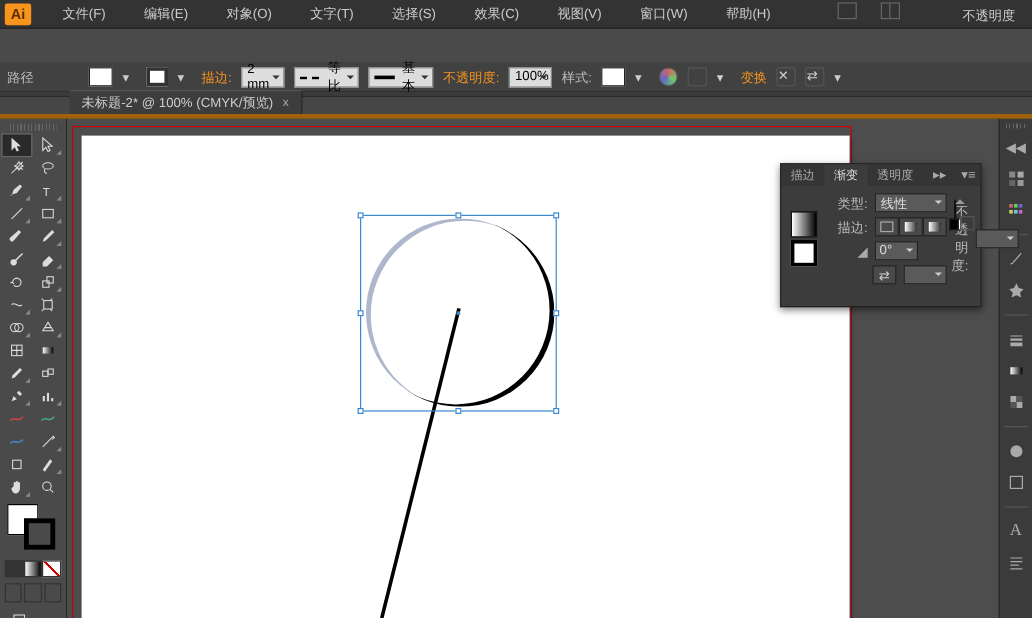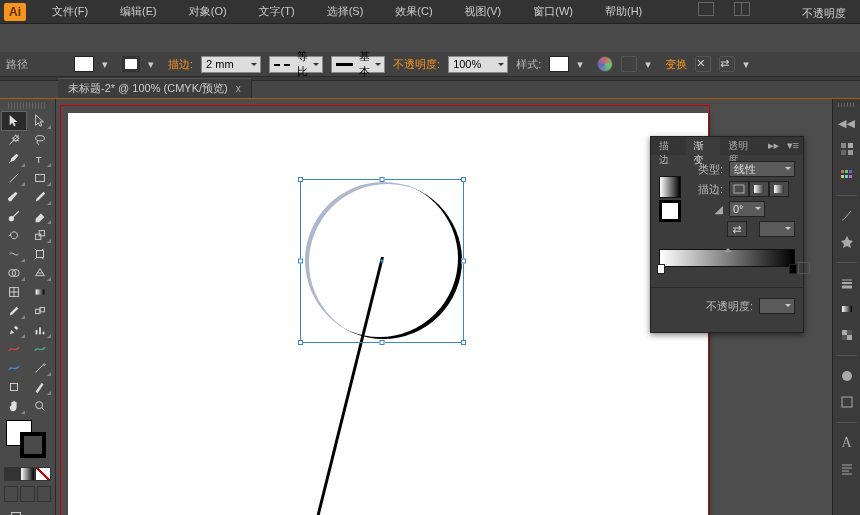--- a/index.html
+++ b/index.html
@@ -12,34 +12,34 @@
 .menu-item { padding:2px 6px; cursor:pointer; }
 .menu-icon { width:16px; height:14px; border:1px solid #666; position:relative; }
 .workspace-label { position:absolute; right:6px; top:4px; padding:2px 8px; color:#ccc; }
 
 
 .controlbar { height:25px; background:#414141; display:flex; align-items:center; padding:0 6px; border-bottom:1px solid #2a2a2a; gap:8px;margin-top:28px; }
 .ctrl-label { color:#bbb; }
 .swatch { width:20px; height:16px; border:1px solid #222; background:#fff; }
 .dropdown { height:17px; background:#ddd; border:1px solid #888; display:flex; align-items:center; color:#000; padding:0 14px 0 4px; position:relative; }
 .dropdown:after { content:""; position:absolute; right:3px; top:6px; border:3px solid transparent; border-top-color:#333; }
-.dropdown.sm { width:60px; }
+.dropdown.sm { width:36px; }
 .dropdown.md { width:54px; }
 .stroke-sample { width:70px; height:4px; }
 .stroke-dashed { background:repeating-linear-gradient(90deg,#000 0 6px,transparent 6px 10px); height:2px; margin-top:1px; }
 .stroke-solid { background:#000; height:3px; }
 .orange { color:#f7941e; }
 .tiny-icon { width:16px; height:16px; border:1px solid #555; border-radius:2px; }
 .dd-arrow { width:12px; height:12px; display:inline-block; }
 
 
 .underbar { height:4px; background:#3a3a3a; border-bottom:1px solid #2a2a2a; }
 
 
-.tabbar { height:18px; background:#464646; display:flex; align-items:flex-end; padding-left:58px; border-bottom:1px solid #a16207; }
+.tabbar { height:18px; background:#464646; display:flex; align-items:flex-end; padding-left:58px; border-bottom:4px solid #a16207; }
 .doc-tab { background:#3d3d3d; padding:2px 10px; font-size:10px; display:flex; align-items:center; gap:8px; border-top:1px solid #555; border-right:1px solid #2a2a2a; }
 .doc-tab .close { font-size:10px; color:#aaa; cursor:pointer; }
 
 
 .workspace { display:flex; height:443px; }
 
 
 .toolbox { width:56px; background:#4a4a4a; border-right:1px solid #2a2a2a; display:flex; flex-direction:column; gap:1px; padding:2px; }
 .tool-grip { height:6px; background:repeating-linear-gradient(90deg,#666 0 1px,transparent 1px 3px); margin:2px 6px; }
 .tool-row { display:flex; gap:2px; }
@@ -67,26 +67,26 @@
 .sel-center { position:absolute; width:3px; height:3px; background:#3a87cf; left:50%; top:50%; transform:translate(-50%,-50%); }
 
 
 .right-dock { width:28px; background:#3b3b3b; border-left:1px solid #222; display:flex; flex-direction:column; align-items:center; gap:6px; padding-top:4px; }
 .dock-grip { width:18px; height:4px; background:repeating-linear-gradient(90deg,#666 0 1px,transparent 1px 3px); }
 .dock-btn { width:20px; height:20px; display:flex; align-items:center; justify-content:center; color:#aaa; cursor:pointer; }
 .dock-btn svg { width:16px; height:16px; }
 .dock-sep { width:20px; height:1px; background:#555; margin:4px 0; }
 
 
-.gradient-panel { position:absolute; left:650px; top:136px; width:154px; background:#3c3c3c; border:1px solid #222; box-shadow:0 2px 6px rgba(0,0,0,.5); }
+.gradient-panel { position:absolute; left:650px; top:136px; width:168px; background:#3c3c3c; border:1px solid #222; box-shadow:0 2px 6px rgba(0,0,0,.5); }
 .panel-tabs { display:flex; background:#353535; height:18px; }
 .panel-tab { padding:2px 8px; font-size:10px; cursor:pointer; color:#aaa; }
 .panel-tab.active { background:#3c3c3c; color:#ddd; }
 .panel-menu { margin-left:auto; padding:2px 4px; color:#aaa; }
-.panel-body { padding:6px 8px; display:flex; flex-direction:column; gap:6px; font-size:10px; }
+.panel-body { padding:6px 8px; display:flex; flex-direction:row; gap:6px; font-size:10px; }
 .panel-row { display:flex; align-items:center; gap:6px; }
 .panel-label { color:#bbb; width:36px; text-align:right; }
 .grad-preview { width:22px; height:22px; background:linear-gradient(90deg,#fff,#000); border:1px solid #111; }
 .grad-preview2 { width:22px; height:22px; background:#fff; border:3px solid #000; }
 .type-dd { flex:1; height:16px; background:#5a5a5a; border:1px solid #222; display:flex; align-items:center; padding:0 4px; color:#ddd; position:relative; }
 .type-dd:after { content:""; position:absolute; right:3px; top:5px; border:3px solid transparent; border-top-color:#ccc; }
 .btn-group { display:flex; gap:0; }
 .btn-sq { width:20px; height:16px; border:1px solid #222; background:#4a4a4a; display:flex; align-items:center; justify-content:center; }
 .spinner { width:36px; height:16px; background:#5a5a5a; border:1px solid #222; color:#ddd; padding:0 3px; display:flex; align-items:center; position:relative; }
 .spinner:after { content:""; position:absolute; right:3px; top:5px; border:3px solid transparent; border-top-color:#ccc; }

